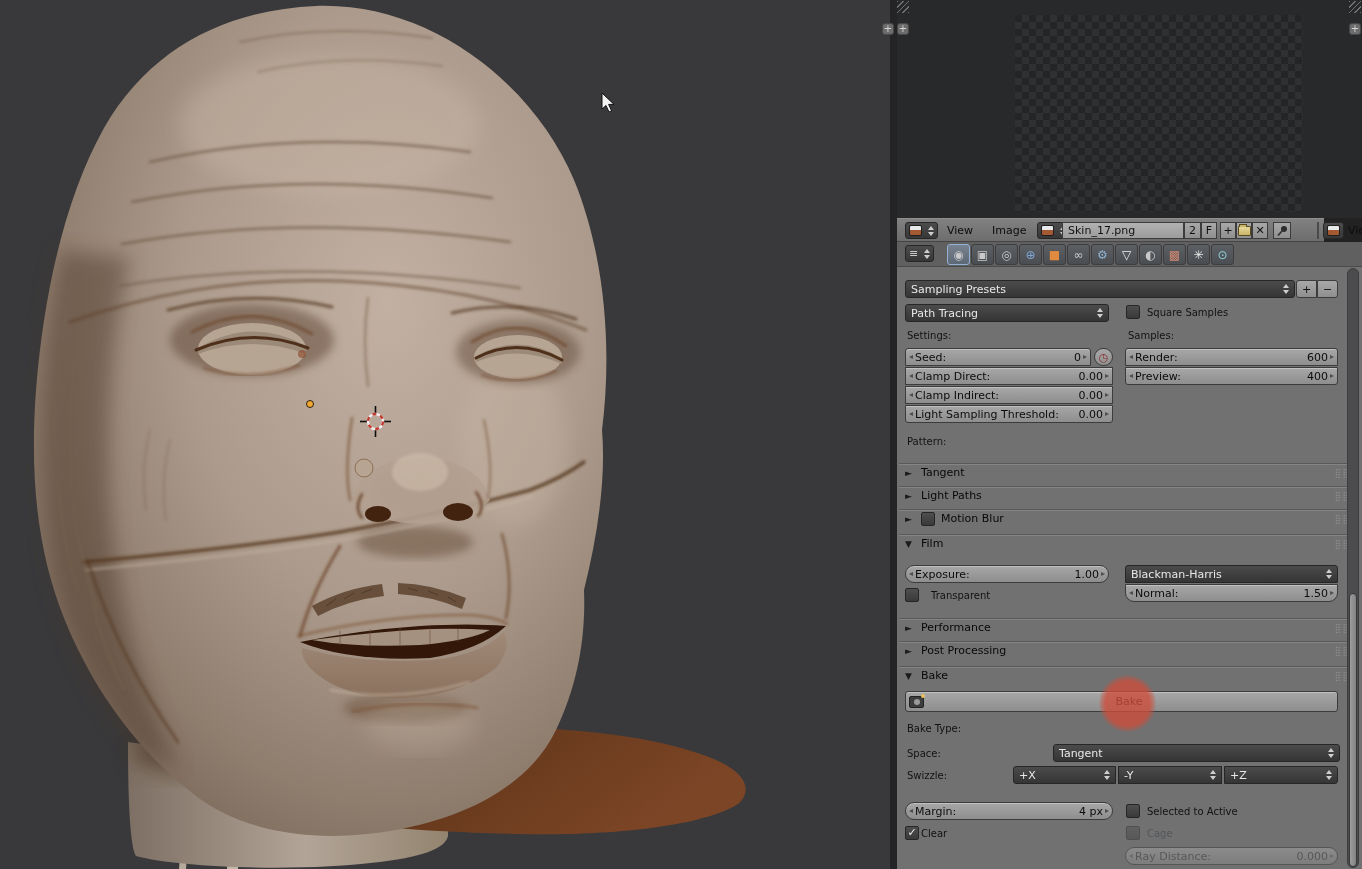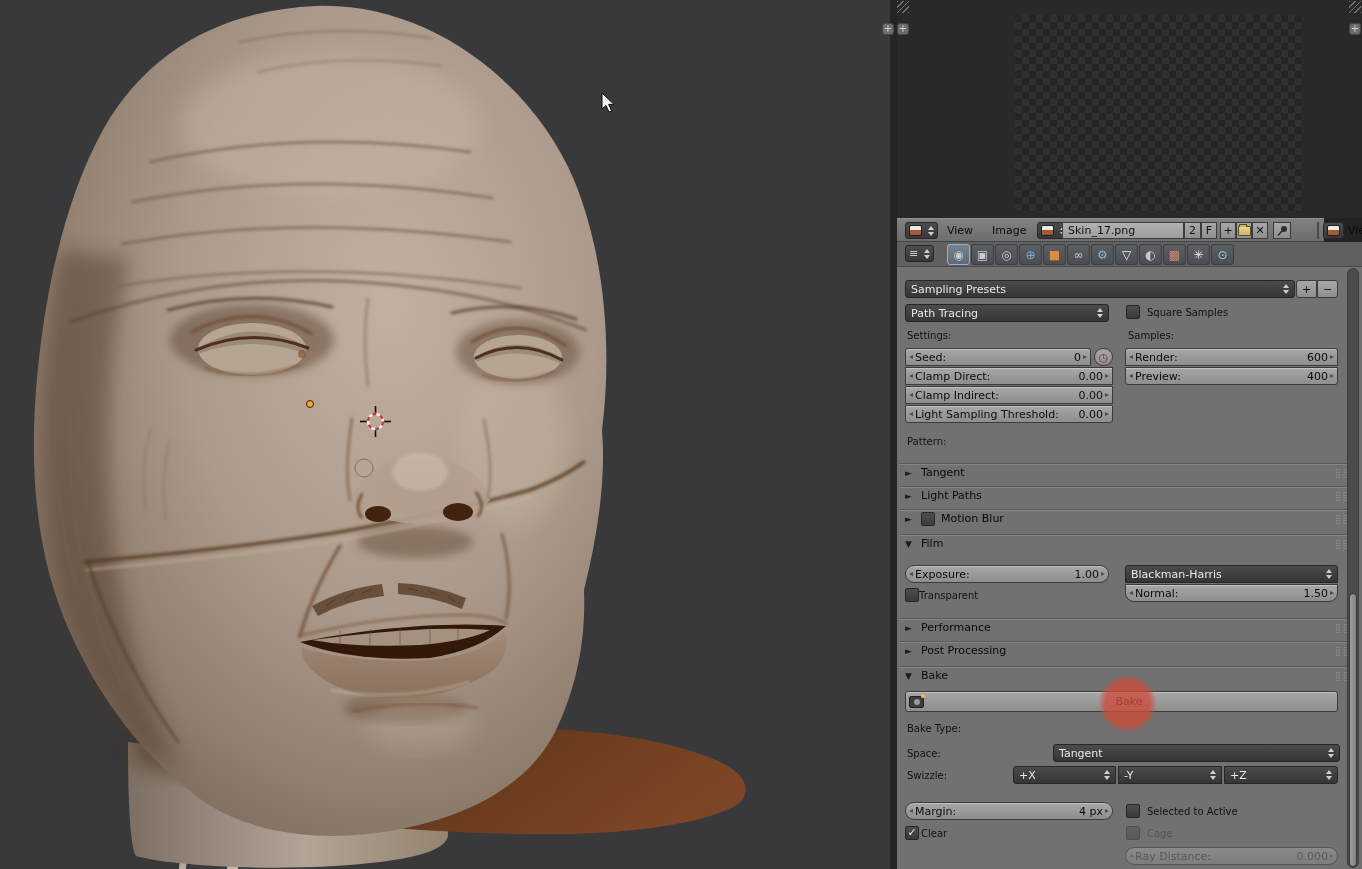--- a/index.html
+++ b/index.html
@@ -446,21 +446,21 @@
         <span class="vl">1.00</span>
         <span class="ar">▸</span>
     </div>
     <div class="row ddk" style="left:228px;top:298px;width:213px;border-radius:3px 3px 0 0">
       <span class="tx">Blackman-Harris</span>
       <span class="updn">
           <i class="u"></i>
           <i class="d"></i>
         </span>
     </div>
-    <div class="row" style="left:8px;top:321px;gap:0">
+    <div class="row" style="left:8px;top:321px;gap:12px">
       <span class="chk"></span>
       <span class="lbl">Transparent</span>
     </div>
     <div class="row field" style="left:228px;top:317px;width:213px;border-radius:0 0 9px 9px">
       <span class="ar">◂</span>
         <span class="tx">Normal:</span>
         <span class="vl">1.50</span>
         <span class="ar">▸</span>
     </div>
 

